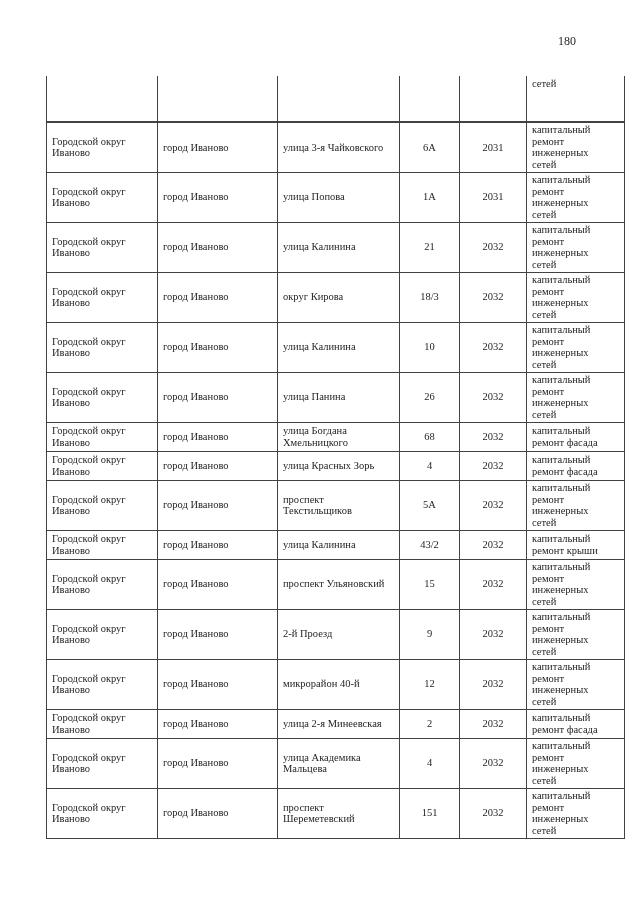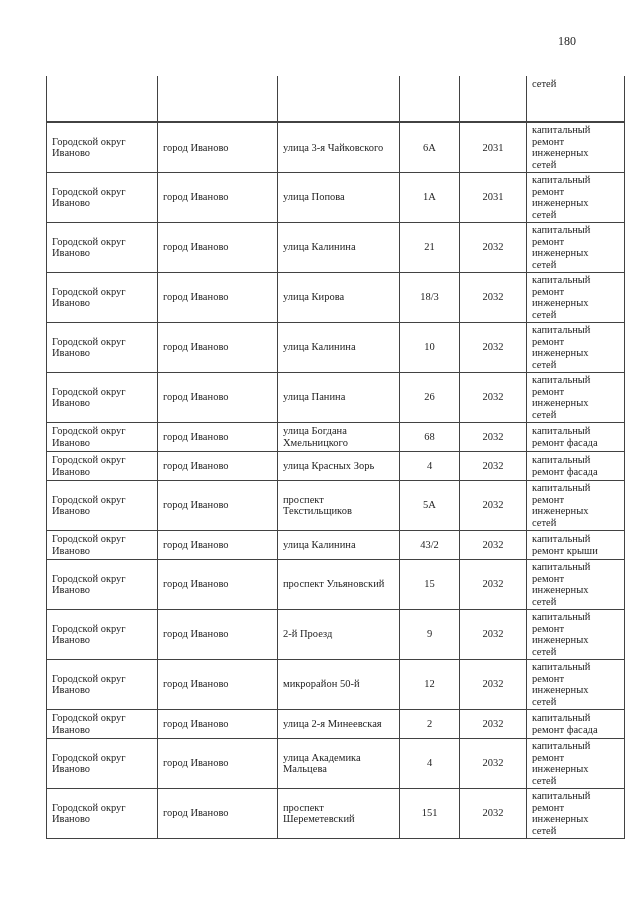--- a/index.html
+++ b/index.html
@@ -113,21 +113,21 @@
     <td class="c-year">2032</td>
     <td class="c-repair">капитальный
 ремонт
 инженерных
 сетей</td>
   </tr>
       <tr style="height: 50px;">
     <td class="c-district">Городской округ
 Иваново</td>
     <td class="c-settlement">город Иваново</td>
-    <td class="c-street">улица Кирова</td>
+    <td class="c-street">округ Кирова</td>
     <td class="c-house">18/3</td>
     <td class="c-year">2032</td>
     <td class="c-repair">капитальный
 ремонт
 инженерных
 сетей</td>
   </tr>
       <tr style="height: 50px;">
     <td class="c-district">Городской округ
 Иваново</td>
@@ -217,21 +217,21 @@
     <td class="c-year">2032</td>
     <td class="c-repair">капитальный
 ремонт
 инженерных
 сетей</td>
   </tr>
       <tr style="height: 50px;">
     <td class="c-district">Городской округ
 Иваново</td>
     <td class="c-settlement">город Иваново</td>
-    <td class="c-street">микрорайон 50-й</td>
+    <td class="c-street">микрорайон 40-й</td>
     <td class="c-house">12</td>
     <td class="c-year">2032</td>
     <td class="c-repair">капитальный
 ремонт
 инженерных
 сетей</td>
   </tr>
       <tr style="height: 29px;">
     <td class="c-district">Городской округ
 Иваново</td>

